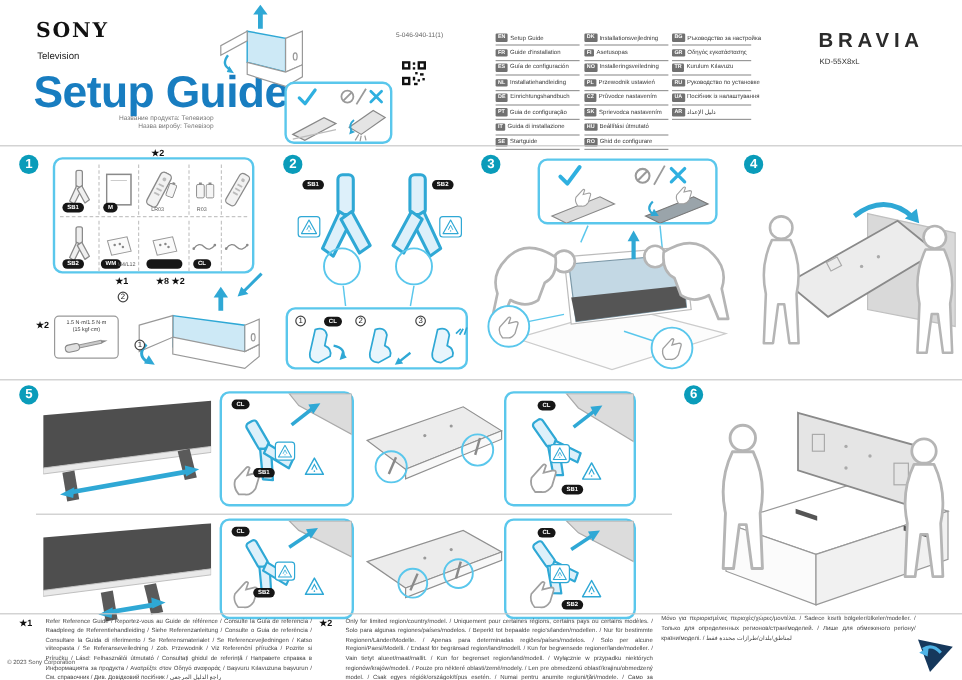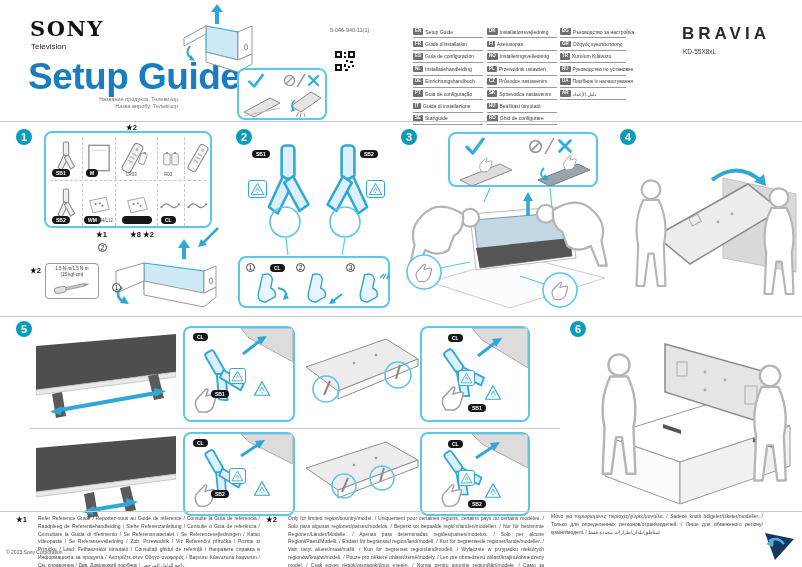--- a/index.html
+++ b/index.html
@@ -1,19 +1,19 @@
 <!DOCTYPE html>
 <html><head>
 <meta charset="utf-8">
 <style>
   html,body{margin:0;padding:0;background:#e8e8e8;}
   #page{position:relative;width:802px;height:567px;background:#ffffff;overflow:hidden;
         font-family:"Liberation Sans",sans-serif;color:#222;}
   .abs{position:absolute;}
-  .brand{font-family:"DejaVu Serif",serif;font-weight:bold;font-size:21px;letter-spacing:1.5px;color:#111;}
+  .brand{font-family:"DejaVu Serif",serif;font-weight:bold;font-size:17px;letter-spacing:1.5px;color:#111;}
   .prod{font-size:8px;color:#222;}
   .title{font-size:37px;font-weight:600;color:#187dc0;letter-spacing:-0.5px;}
   .subs{font-size:5.5px;color:#777;text-align:right;line-height:1.25;}
   .partnum{font-size:5.5px;color:#666;}
   .bravia{font-size:17px;font-weight:bold;letter-spacing:4px;color:#2b2b2b;}
   .model{font-size:6.5px;color:#333;}
   .lang-col{display:flex;flex-direction:column;}
   .lang-row{display:flex;align-items:center;gap:2px;height:11.4px;border-bottom:0.6px solid #999;}
   .lang-code{background:#707070;color:#fff;font-size:4.5px;font-weight:bold;padding:1px 2px;border-radius:1px;line-height:1;}
   .lang-label{font-size:5px;color:#3a3a3a;white-space:nowrap;}

